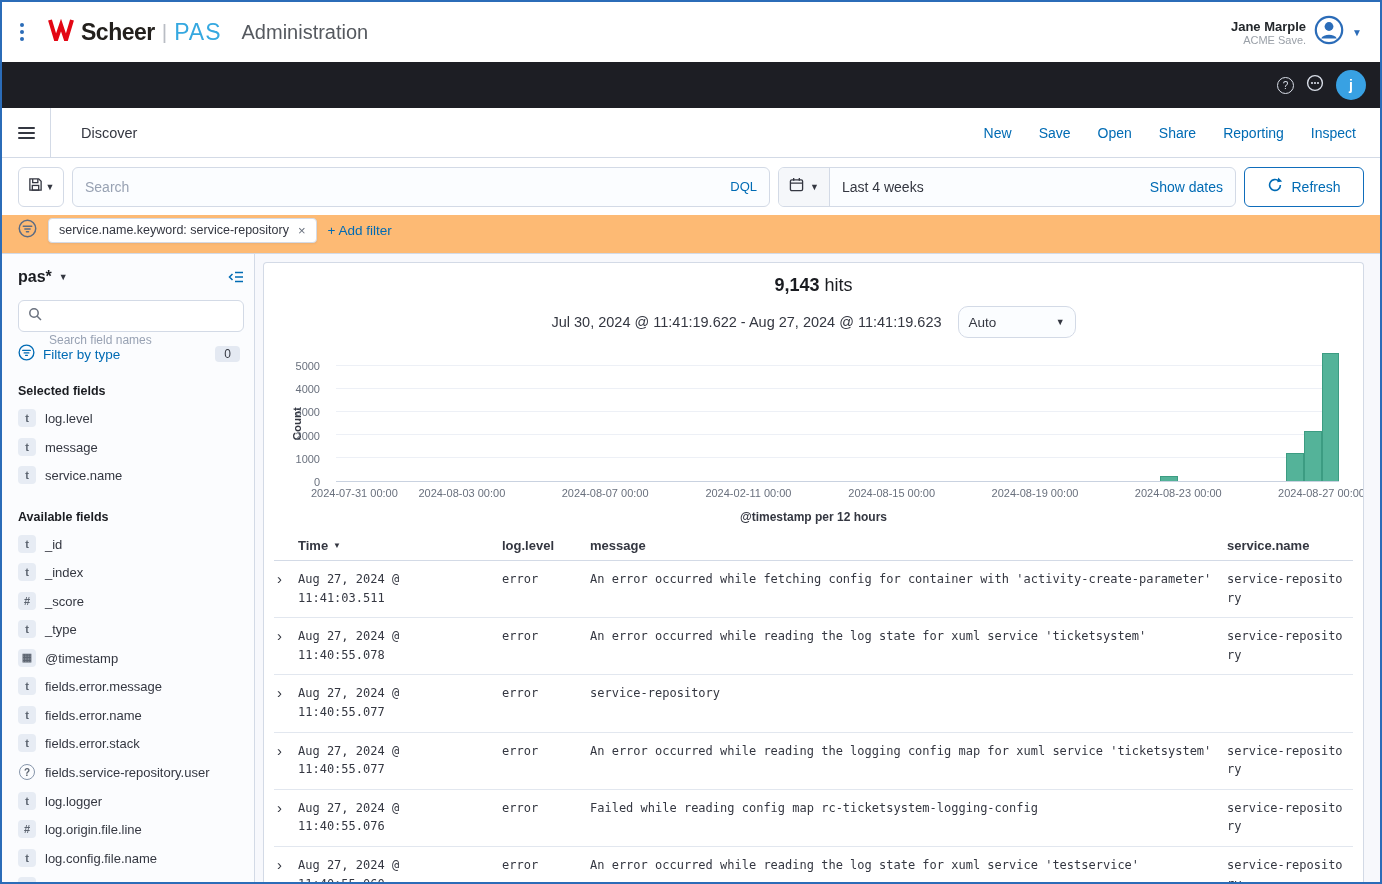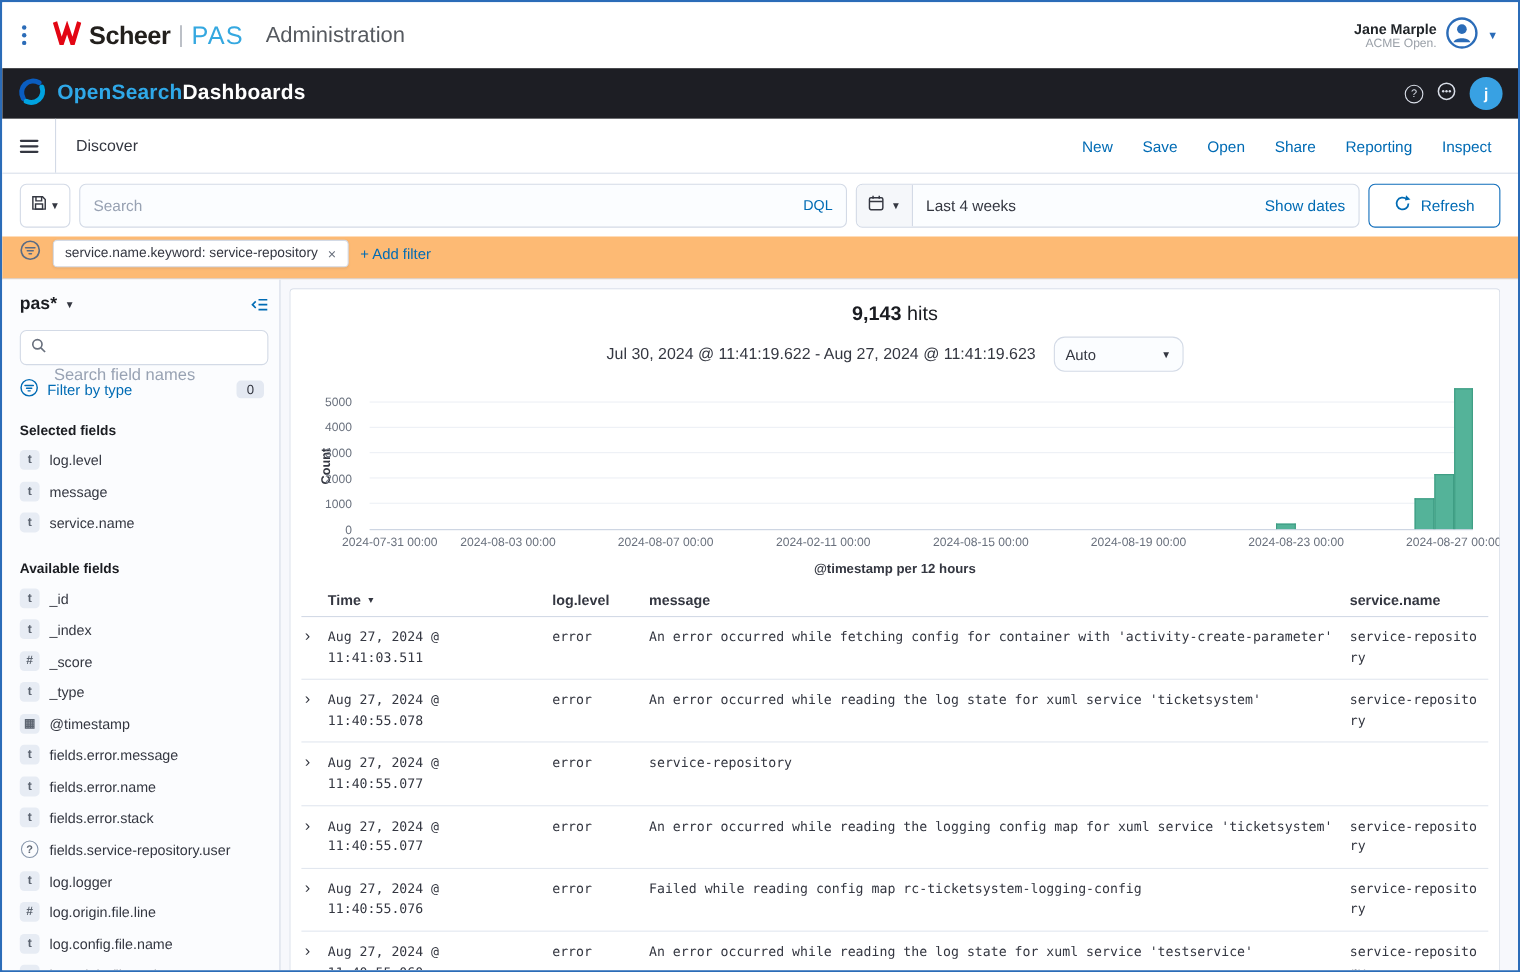--- a/index.html
+++ b/index.html
@@ -29,21 +29,21 @@
   .osd-title .t1 { color:#2fa8e8; } .osd-title .t2 { color:#ffffff; }
   .osd-right { margin-left:auto; display:flex; align-items:center; gap:12px; }
   .osd-circle-icon { width:17px; height:17px; border:1.4px solid #d9dee8; border-radius:50%; color:#d9dee8; font-size:10px; display:flex; align-items:center; justify-content:center; cursor:pointer; }
   .osd-avatar { width:30px; height:30px; border-radius:50%; background:#38a1e3; color:#fff; font-weight:bold; display:flex; align-items:center; justify-content:center; font-size:14px; cursor:pointer; }
 
   
   .discover-bar { flex:0 0 50px; background:#fff; border-bottom:1px solid #d3dae6; display:flex; align-items:center; }
   .burger-wrap { width:49px; height:100%; display:flex; align-items:center; justify-content:center; border-right:1px solid #d3dae6; cursor:pointer; }
   .burger { width:17px; }
   .burger i { display:block; height:2px; background:#343741; margin:3px 0; border-radius:1px; }
-  .app-title { margin-left:18px; font-size:14.5px; color:#343741; }
+  .app-title { margin-left:30px; font-size:14.5px; color:#343741; }
   .nav-links { margin-left:auto; display:flex; gap:27px; padding-right:24px; }
   .nav-link { color:#006BB4; font-size:14px; cursor:pointer; text-decoration:none; }
 
   
   .query-bar { flex:0 0 57px; display:flex; align-items:center; gap:8px; padding:0 16px; background:#fff; }
   .icon-btn { width:46px; height:40px; border:1px solid #d3dae6; border-radius:6px; background:#fff; display:flex; align-items:center; justify-content:center; gap:3px; cursor:pointer; flex:0 0 auto; }
   .caret { font-size:9px; color:#343741; }
   .search-box { flex:1; height:40px; background:#fbfdff; border:1px solid #d3dae6; border-radius:6px; display:flex; align-items:center; padding:0 12px; cursor:text; }
   .search-box .ph { color:#98a2b3; font-size:14px; flex:1; }
   .dql { color:#006BB4; font-size:13px; padding-left:8px; cursor:pointer; }
@@ -59,21 +59,21 @@
   .pill-close { color:#69707D; font-size:13px; cursor:pointer; }
   .add-filter { color:#006BB4; font-size:13.5px; cursor:pointer; }
 
   
   .main { flex:1; display:flex; overflow:hidden; background:#f7f8fc; }
   .sidebar { flex:0 0 253px; width:253px; padding:14px 10px 0 16px; border-right:1px solid #d3dae6; background:#fbfcfe; overflow:hidden; }
   .index-row { display:flex; align-items:center; }
   .index-pattern { font-size:16px; font-weight:bold; color:#1a1c21; display:flex; align-items:center; gap:7px; cursor:pointer; }
   .collapse-btn { margin-left:auto; cursor:pointer; display:flex; }
   .field-search { margin-top:14px; height:32px; border:1px solid #d3dae6; border-radius:6px; background:#fff; display:flex; align-items:center; gap:7px; padding:0 9px; cursor:text; }
-  .field-search .ph { color:#98a2b3; font-size:15px;margin-top:48px; }
+  .field-search .ph { color:#98a2b3; font-size:12px;margin-top:48px; }
   .filter-type { margin-top:12px; display:flex; align-items:center; gap:8px; color:#006BB4; font-size:13.5px; cursor:pointer; }
   .count-badge { margin-left:auto; margin-right:4px; background:#e4e9f2; border-radius:4px; padding:1px 9px; font-size:12px; color:#343741; }
   .section-h { margin-top:20px; font-size:12.5px; font-weight:bold; color:#1a1c21; }
   .field-list { margin-top:6px; }
   .field-item { display:flex; align-items:flex-start; gap:9px; padding:5px 0; font-size:13px; color:#343741; cursor:pointer; }
   .ftype { flex:0 0 18px; height:18px; border-radius:4px; background:#e7ecf4; color:#5c6470; font-size:11px; font-weight:bold; display:flex; align-items:center; justify-content:center; }
   .ftype.unknown { background:transparent; border:1.5px solid #8796ab; border-radius:50%; flex:0 0 16px; height:16px; font-size:10px; margin:1px; }
   .fname { line-height:1.35; overflow-wrap:anywhere; padding-top:1px; }
 
   
@@ -125,43 +125,34 @@
           </svg>
       </span>
       <span class="scheer-name">Scheer</span>
       <span class="brand-sep">|</span>
       <span class="brand-pas">PAS</span>
     </div>
     <span class="admin-title">Administration</span>
     <div class="pas-user">
       <div class="user-text">
         <div class="user-name">Jane Marple</div>
-        <div class="user-org">ACME Open.</div>
+        <div class="user-org">ACME Save.</div>
       </div>
       <span>
         <svg width="30" height="30" viewBox="0 0 30 30">
             <circle cx="15" cy="15" r="13.2" fill="none" stroke="#2b6cb8" stroke-width="2.2"></circle>
             <circle cx="15" cy="11.5" r="4.4" fill="#2b6cb8"></circle>
             <path d="M7.2 23.5 c2-5 13.6-5 15.6 0" fill="#2b6cb8"></path>
           </svg>
       </span>
       <span class="user-caret">▼</span>
     </div>
   </div>
 
   <div class="osd-header">
-    <div class="osd-logo">
-      <span>
-        <svg width="26" height="26" viewBox="0 0 40 40">
-            <path d="M8 30 A 16 16 0 0 1 30 8" fill="none" stroke="#0a5dc0" stroke-width="7" stroke-linecap="round"></path>
-            <path d="M34 14 A 16 16 0 0 1 12 34" fill="none" stroke="#00A3E0" stroke-width="7" stroke-linecap="round"></path>
-          </svg>
-      </span>
-      <span class="osd-title"><span class="t1">OpenSearch</span><span class="t2">Dashboards</span></span>
-    </div>
     <div class="osd-right">
       <span class="osd-circle-icon">?</span>
       <span>
         <svg width="18" height="18" viewBox="0 0 18 18">
             <circle cx="9" cy="9" r="7.4" fill="none" stroke="#d9dee8" stroke-width="1.4"></circle>
             <circle cx="6" cy="9" r="1.1" fill="#d9dee8"></circle>
             <circle cx="9" cy="9" r="1.1" fill="#d9dee8"></circle>
             <circle cx="12" cy="9" r="1.1" fill="#d9dee8"></circle>
           </svg>
       </span>

